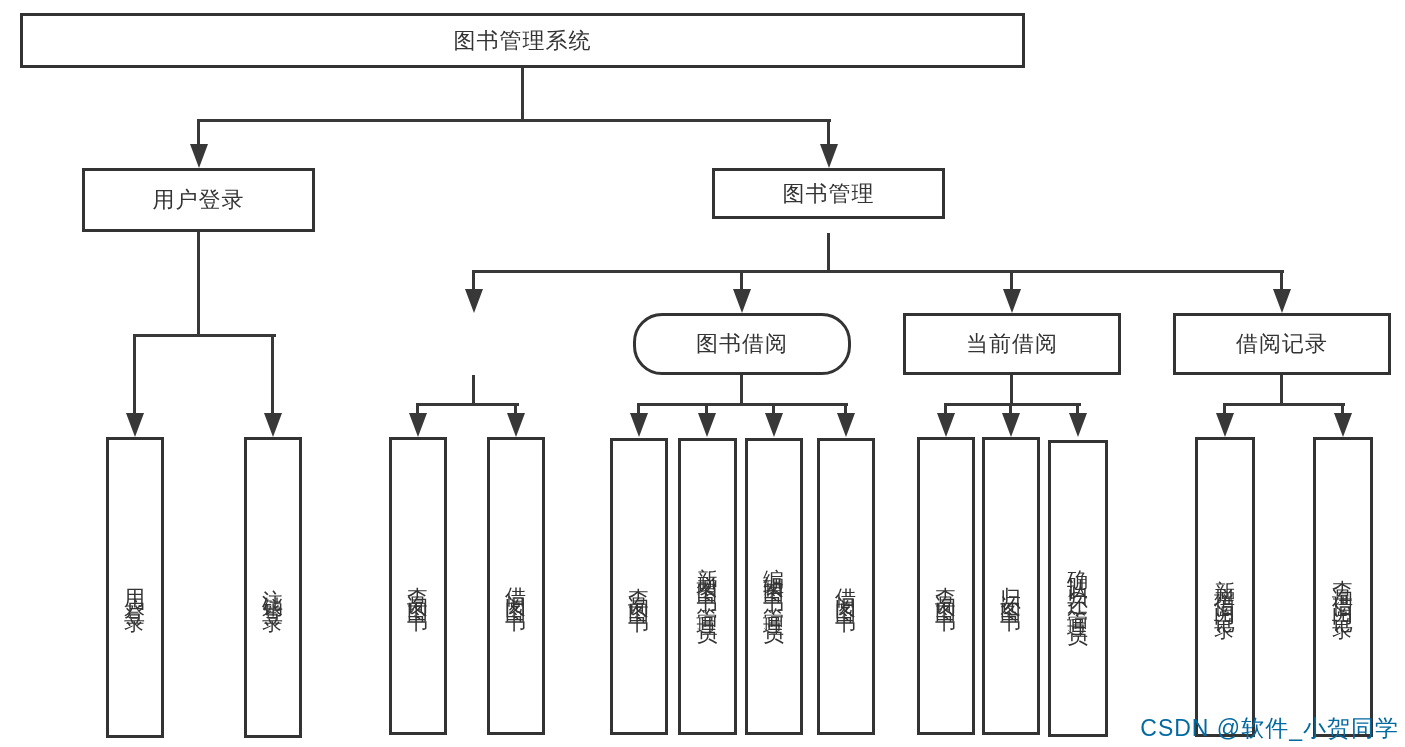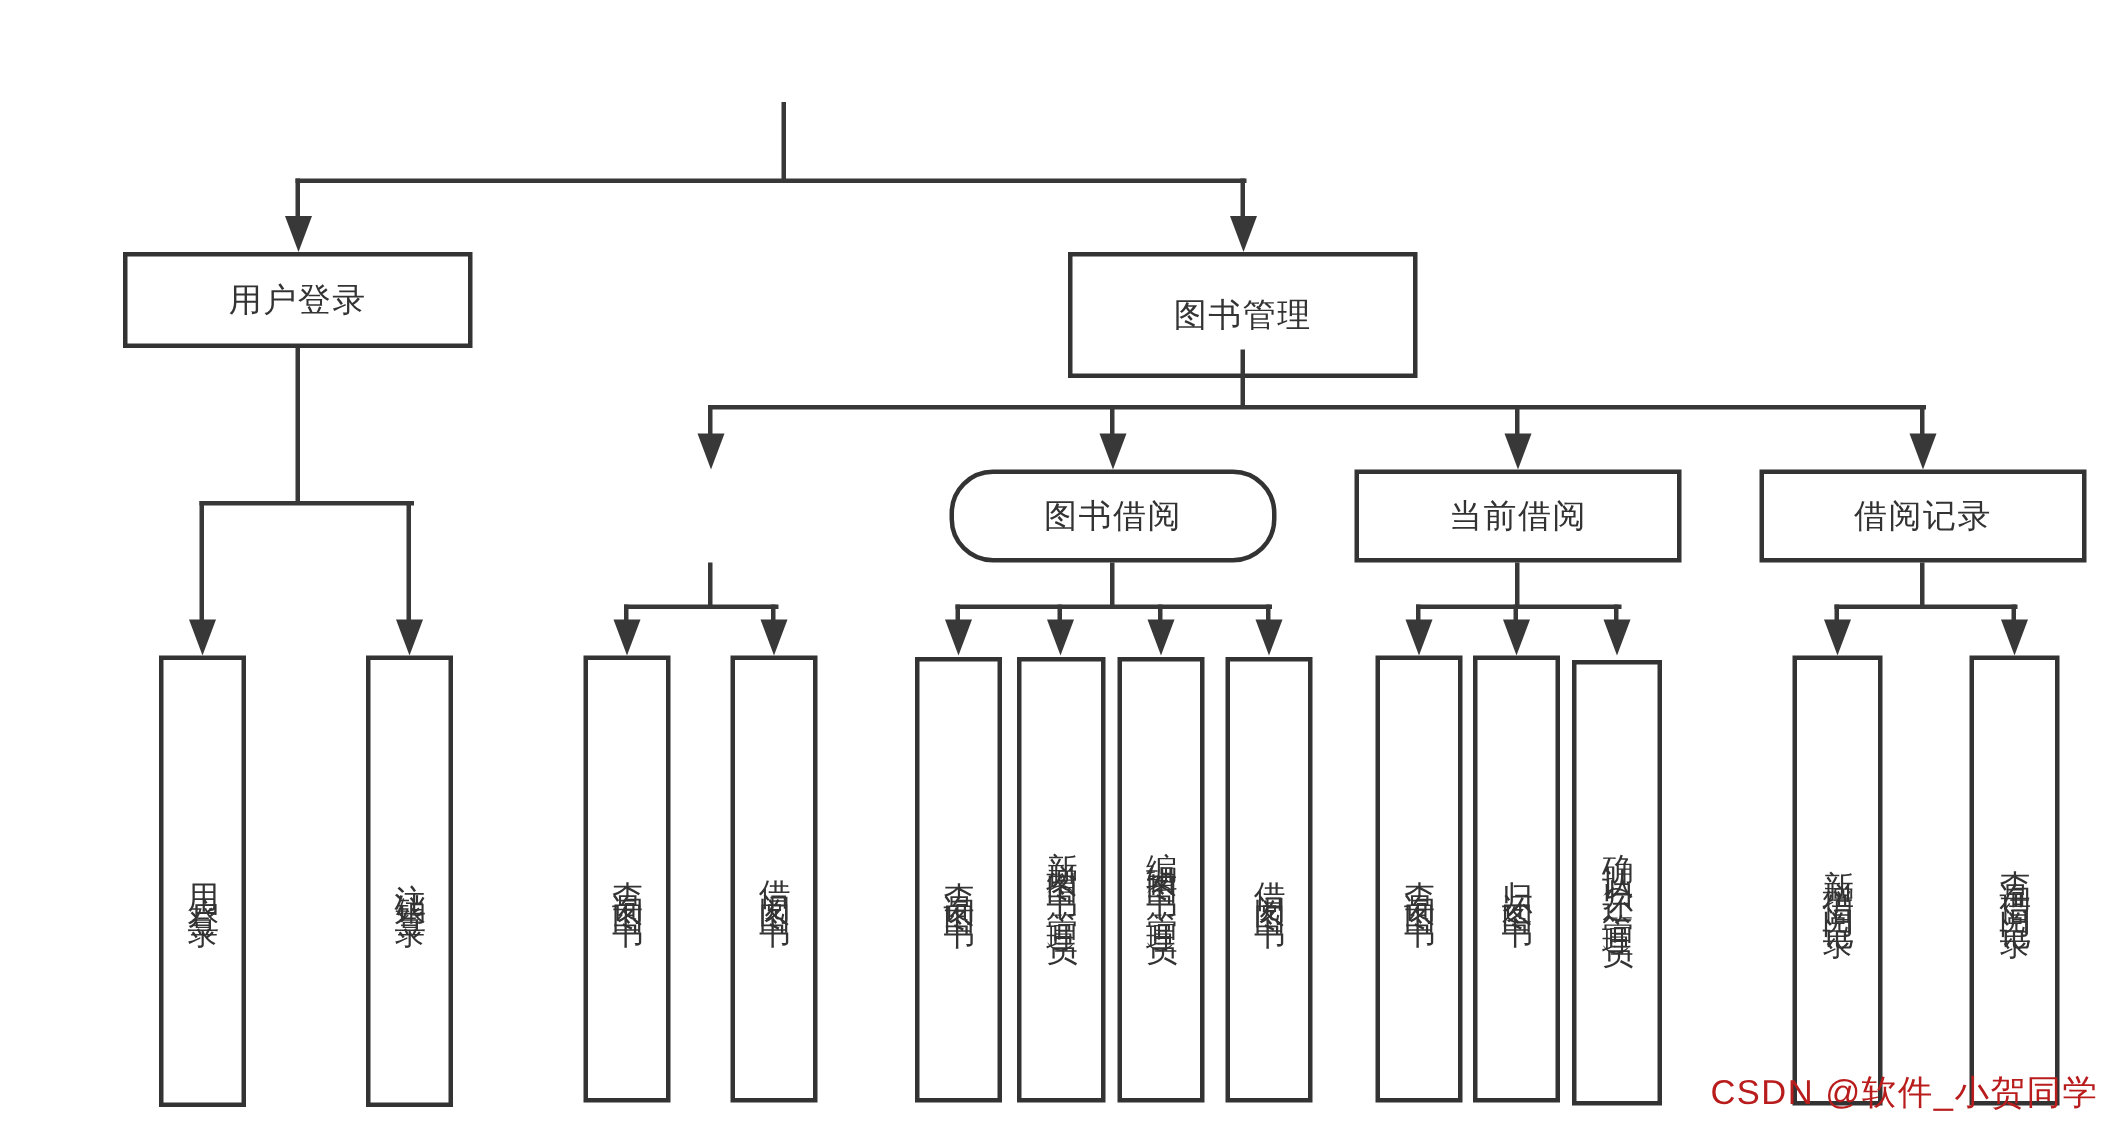--- a/index.html
+++ b/index.html
@@ -39,40 +39,41 @@
     width:0;height:0;
     border-left:9px solid transparent;
     border-right:9px solid transparent;
     border-top:24px solid #383838;
   }
   .watermark{
     position:absolute;
     right:6px;
     top:713px;
     font-size:23px;
-    color:#b91c1c;
+    color:#0369a1;
     letter-spacing:1px;
     white-space:nowrap;
   }
 </style>
 </head>
 <body>
 
 <div class="canvas">
 
+  <div class="box hbox" style="left:20px;top:13px;width:1005px;height:55px;">图书管理系统</div>
 
   <div class="line" style="left:521px;top:68px;width:3px;height:54px;"></div>
   <div class="line" style="left:197px;top:119px;width:634px;height:3px;"></div>
   <div class="line" style="left:197px;top:119px;width:3px;height:27px;"></div>
   <div class="arrow" style="left:190px;top:144px;"></div>
   <div class="line" style="left:827px;top:119px;width:3px;height:27px;"></div>
   <div class="arrow" style="left:820px;top:144px;"></div>
 
   <div class="box hbox" style="left:82px;top:168px;width:233px;height:64px;">用户登录</div>
-  <div class="box hbox" style="left:712px;top:168px;width:233px;height:84px;">图书管理</div>
+  <div class="box hbox" style="left:712px;top:168px;width:233px;height:51px;">图书管理</div>
 
   <div class="line" style="left:197px;top:232px;width:3px;height:104px;"></div>
   <div class="line" style="left:133px;top:334px;width:143px;height:3px;"></div>
   <div class="line" style="left:133px;top:334px;width:3px;height:81px;"></div>
   <div class="arrow" style="left:126px;top:413px;"></div>
   <div class="line" style="left:271px;top:334px;width:3px;height:81px;"></div>
   <div class="arrow" style="left:264px;top:413px;"></div>
 
   <div class="line" style="left:827px;top:233px;width:3px;height:39px;"></div>
   <div class="line" style="left:472px;top:270px;width:812px;height:3px;"></div>

